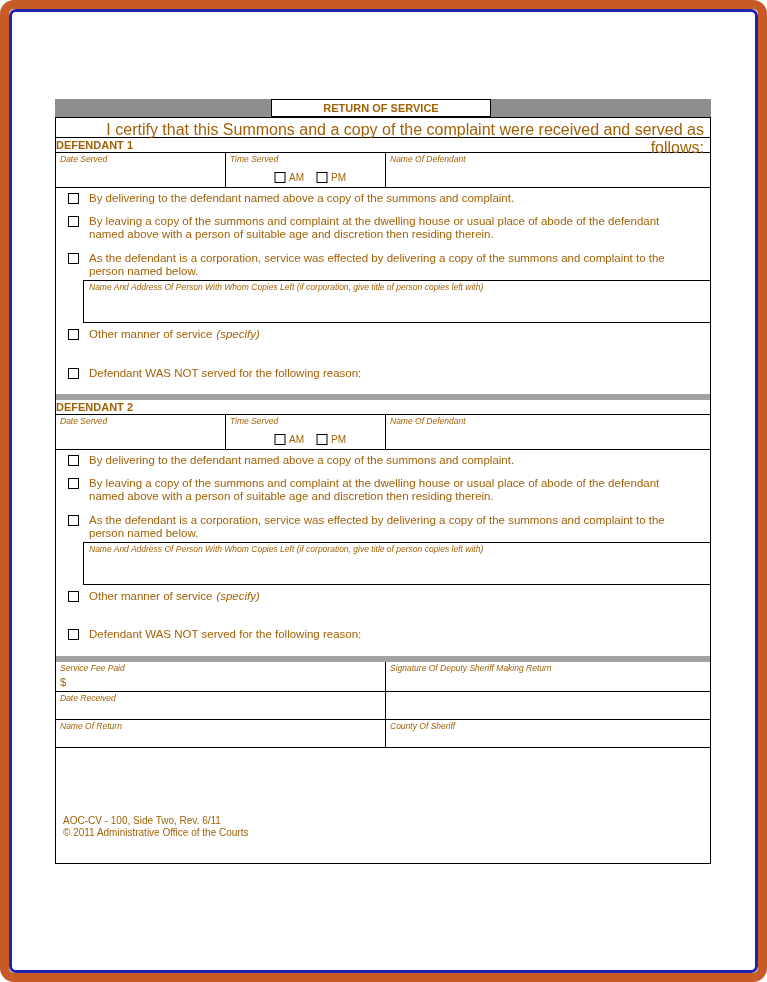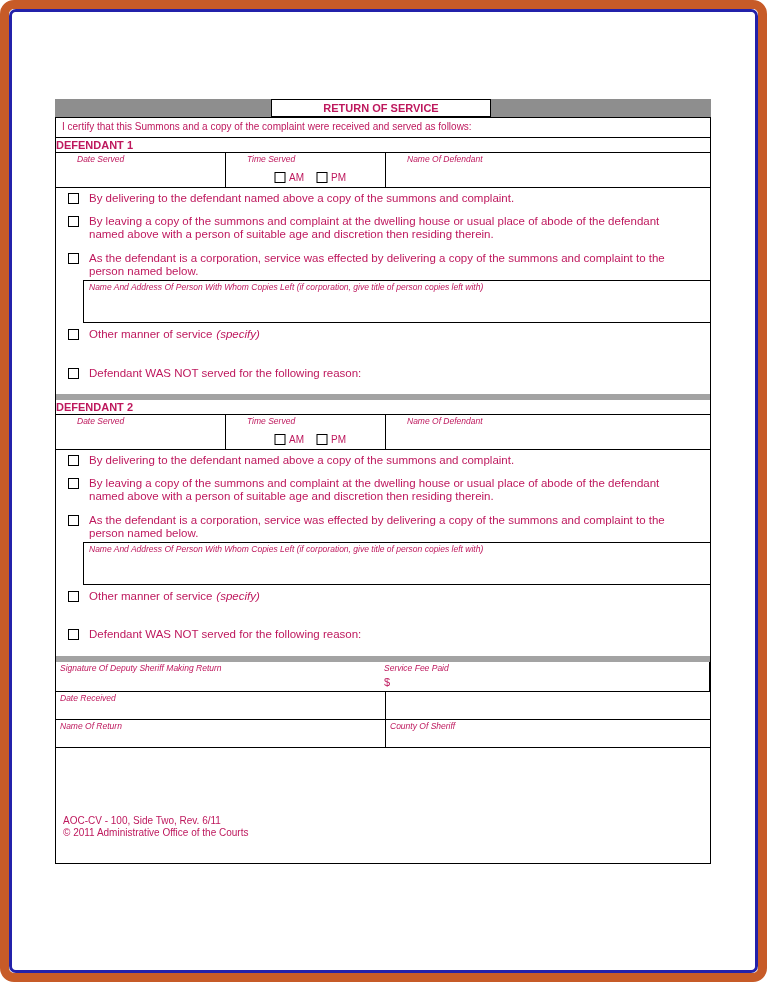--- a/index.html
+++ b/index.html
@@ -1,37 +1,37 @@
 <!DOCTYPE html>
 <html><head>
 <meta charset="utf-8">
 <style>
   * { margin:0; padding:0; box-sizing:border-box; }
   html,body { background:#ffffff; }
-  .frame { width:767px; height:982px; position:relative; background:#ffffff; font-family:"Liberation Sans","DejaVu Sans",sans-serif; color:#be185d; }
+  .frame { width:767px; height:982px; position:relative; background:#ffffff; font-family:"Liberation Sans","DejaVu Sans",sans-serif; color:#a16207; }
   .outer-border { position:absolute; inset:0; border:9px solid #c75b28; border-radius:14px; }
   .inner-border { position:absolute; inset:9px; border:3px solid #2321aa; border-radius:7px; background:#ffffff; }
   .page { position:absolute; inset:12px; background:#ffffff; padding:87px 0 0 43px; border-radius:5px; overflow:hidden; }
   .form { width:656px; }
 
   
   .header-bar { display:flex; height:18px; align-items:stretch; }
   .hb-gray { background:#8e8e8e; }
   .hb-gray.left { width:216px; }
   .hb-title { width:220px; border:1px solid #000; background:#fff; font-size:11px; font-weight:bold; text-align:center; line-height:16px; }
   .hb-gray.right { flex:1; }
 
   
   .table { border:1px solid #000; }
-  .certify { height:20px; padding:3px 6px; font-size:10px; border-bottom:1px solid #000; }
+  .certify { height:20px; padding:3px 6px; font-size:16px; border-bottom:1px solid #000;text-align:right; }
   .def-header { height:15px; text-align:left; font-weight:bold; font-size:11px; padding-top:1px; border-bottom:1px solid #000; }
 
   .field-row { display:flex; height:35px; border-bottom:1px solid #000; }
   .fcell { padding:1px 4px; font-size:8.5px; }
-  .fcell .flabel { font-style:italic;margin-left:17px; }
+  .fcell .flabel { font-style:italic; }
   .fcell.date { width:170px; border-right:1px solid #000; }
   .fcell.time { width:160px; border-right:1px solid #000; position:relative; }
   .fcell.name { flex:1; }
   .ampm { position:absolute; bottom:4px; left:50%; transform:translateX(-50%); display:flex; gap:12px; font-size:10px; align-items:center; white-space:nowrap;padding-left:9px; }
   .ampm .opt { display:flex; align-items:center; gap:4px; }
 
   .cb { width:11px; height:11px; border:1px solid #000; background:#fff; display:inline-block; flex:none; }
 
   .items { height:212px; border-bottom:6px solid #a3a3a3; overflow:hidden; }
   .item { display:flex; align-items:flex-start; padding:0 14px 0 12px; font-size:11.5px; line-height:13px; }
@@ -169,26 +169,26 @@
             <span class="cb"></span>
             <span class="txt"><span>Other manner of service</span><span class="specify">(specify)</span></span>
           </div>
           <div class="item mt25">
             <span class="cb"></span>
             <span class="txt">Defendant WAS NOT served for the following reason:</span>
           </div>
         </div>
 
         <div class="bottom-row r1">
-          <div class="bcell right">
-            <div class="blabel">Signature Of Deputy Sheriff Making Return</div>
-          </div>
           <div class="bcell left">
             <div class="blabel">Service Fee Paid</div>
             <div class="bvalue">$</div>
+          </div>
+          <div class="bcell right">
+            <div class="blabel">Signature Of Deputy Sheriff Making Return</div>
           </div>
         </div>
         <div class="bottom-row r2">
           <div class="bcell left">
             <div class="blabel">Date Received</div>
           </div>
         </div>
         <div class="bottom-row r3">
           <div class="bcell left">
             <div class="blabel">Name Of Return</div>

